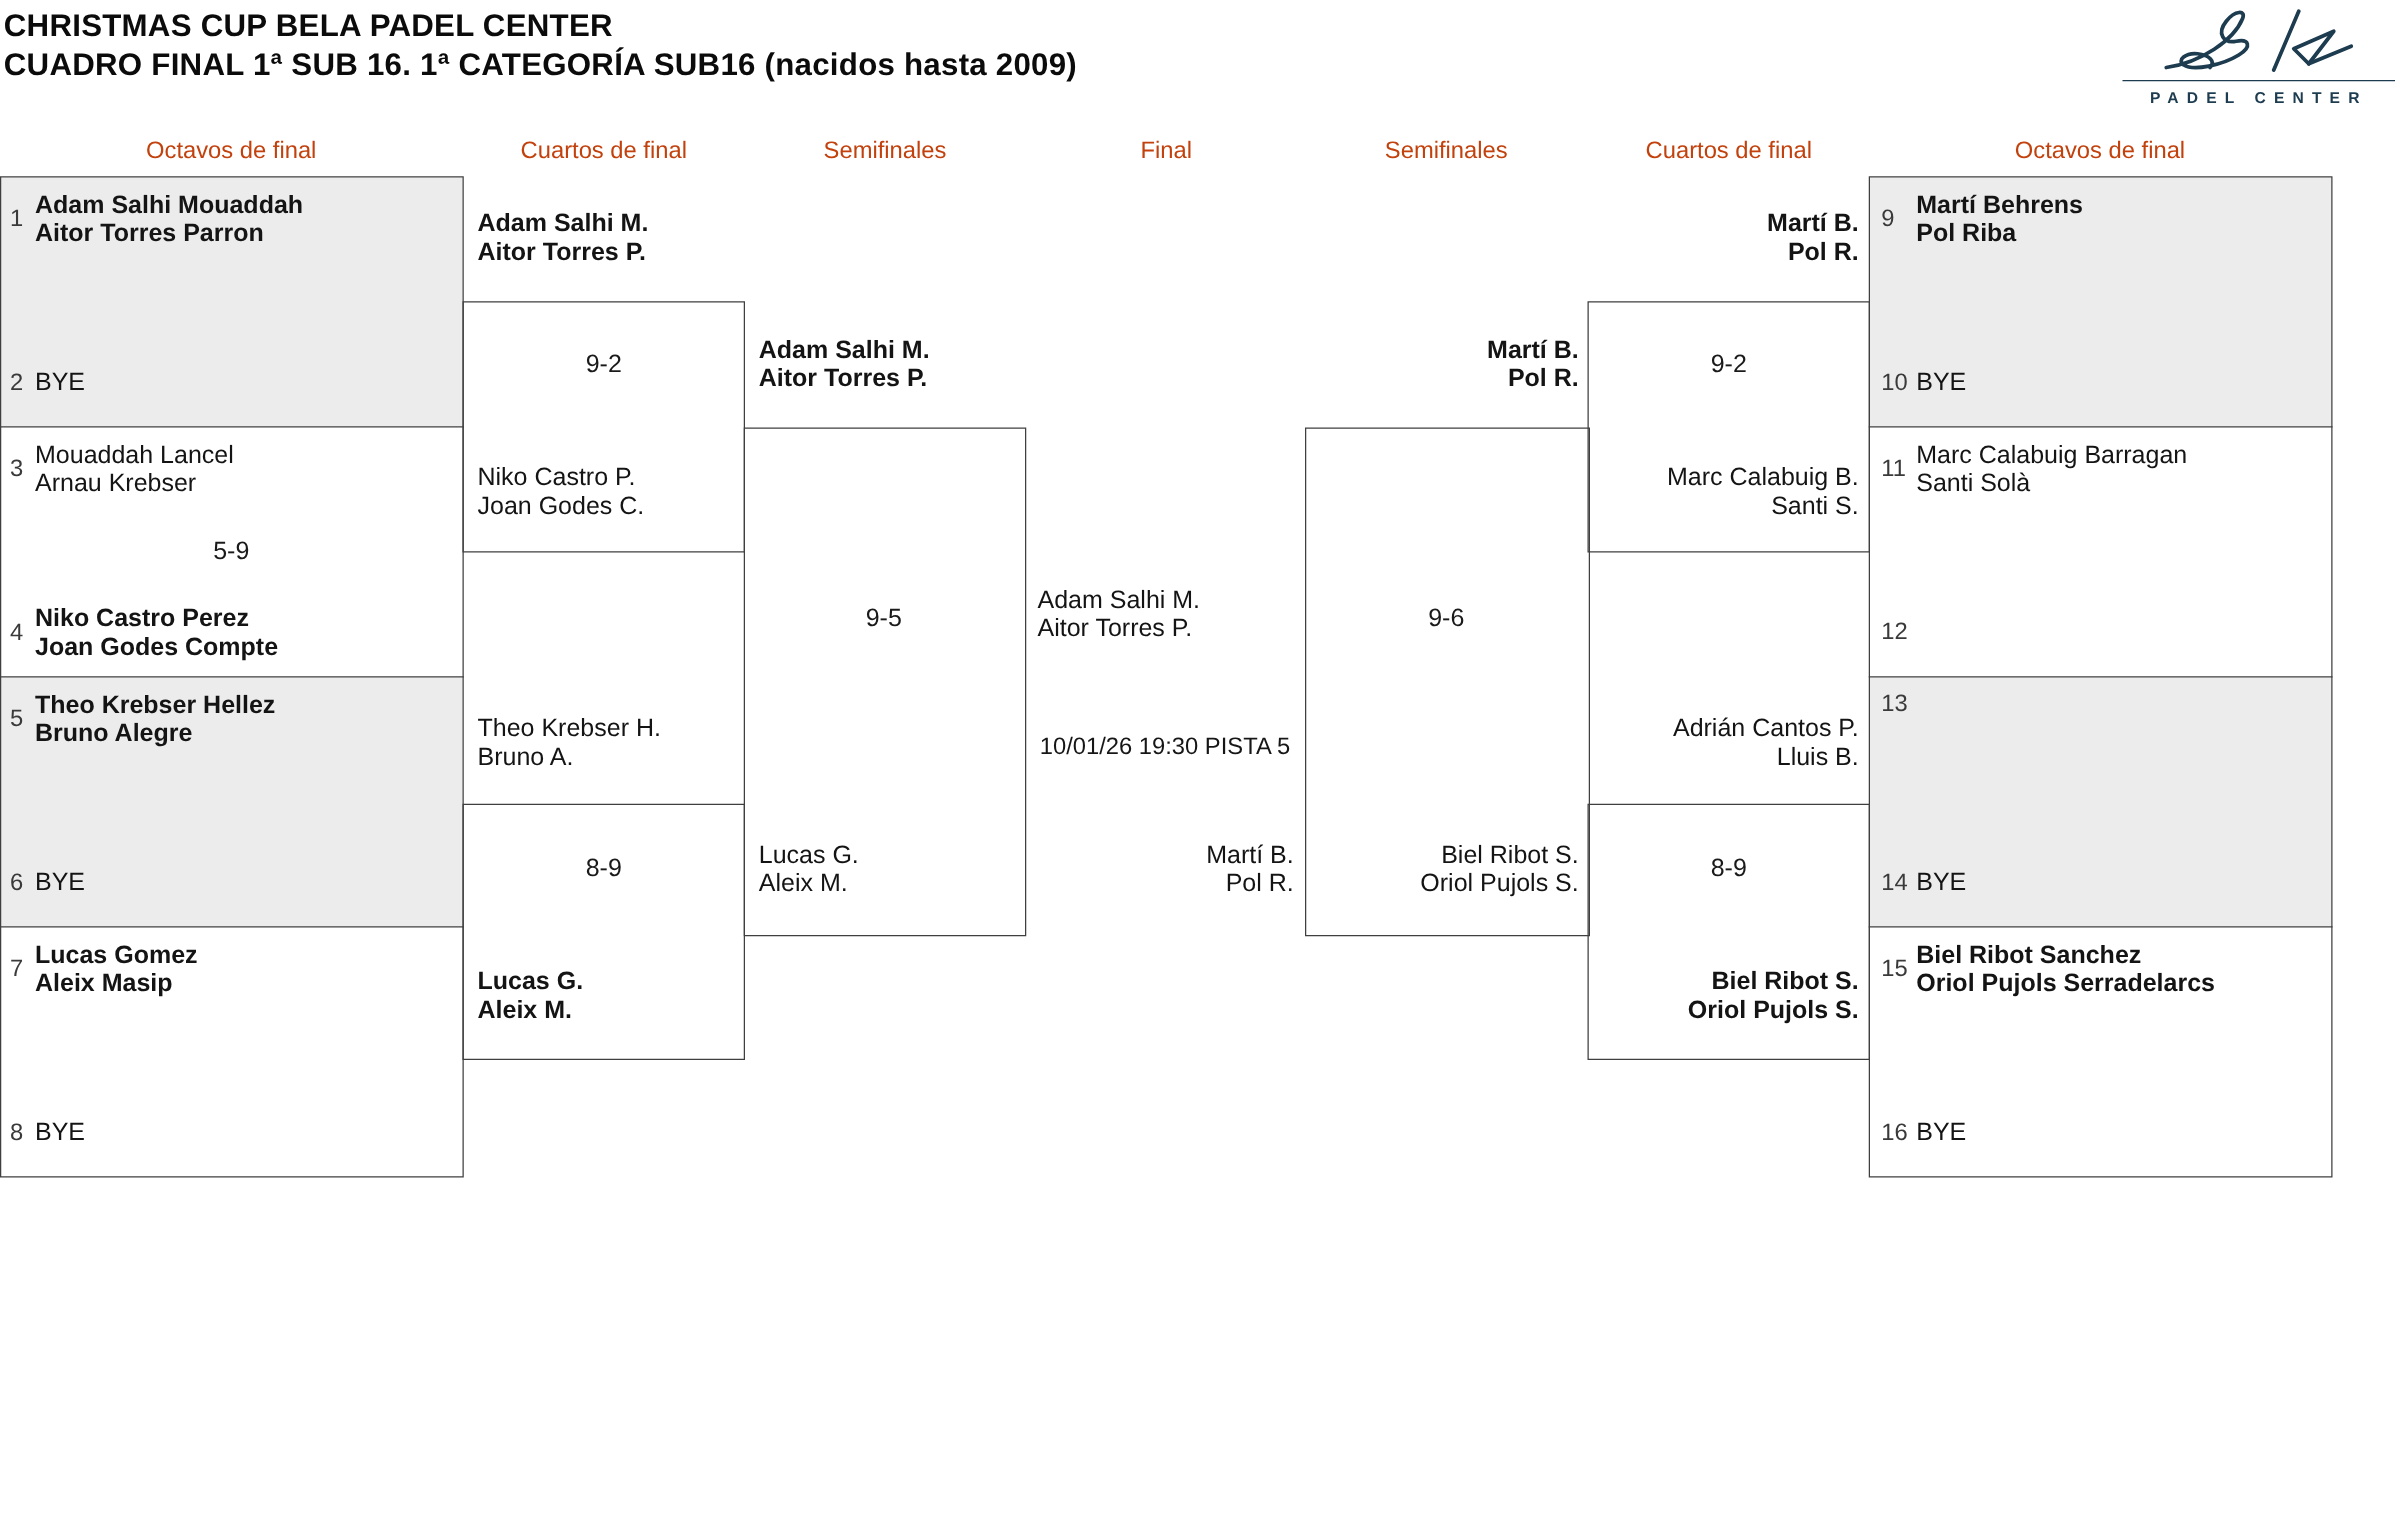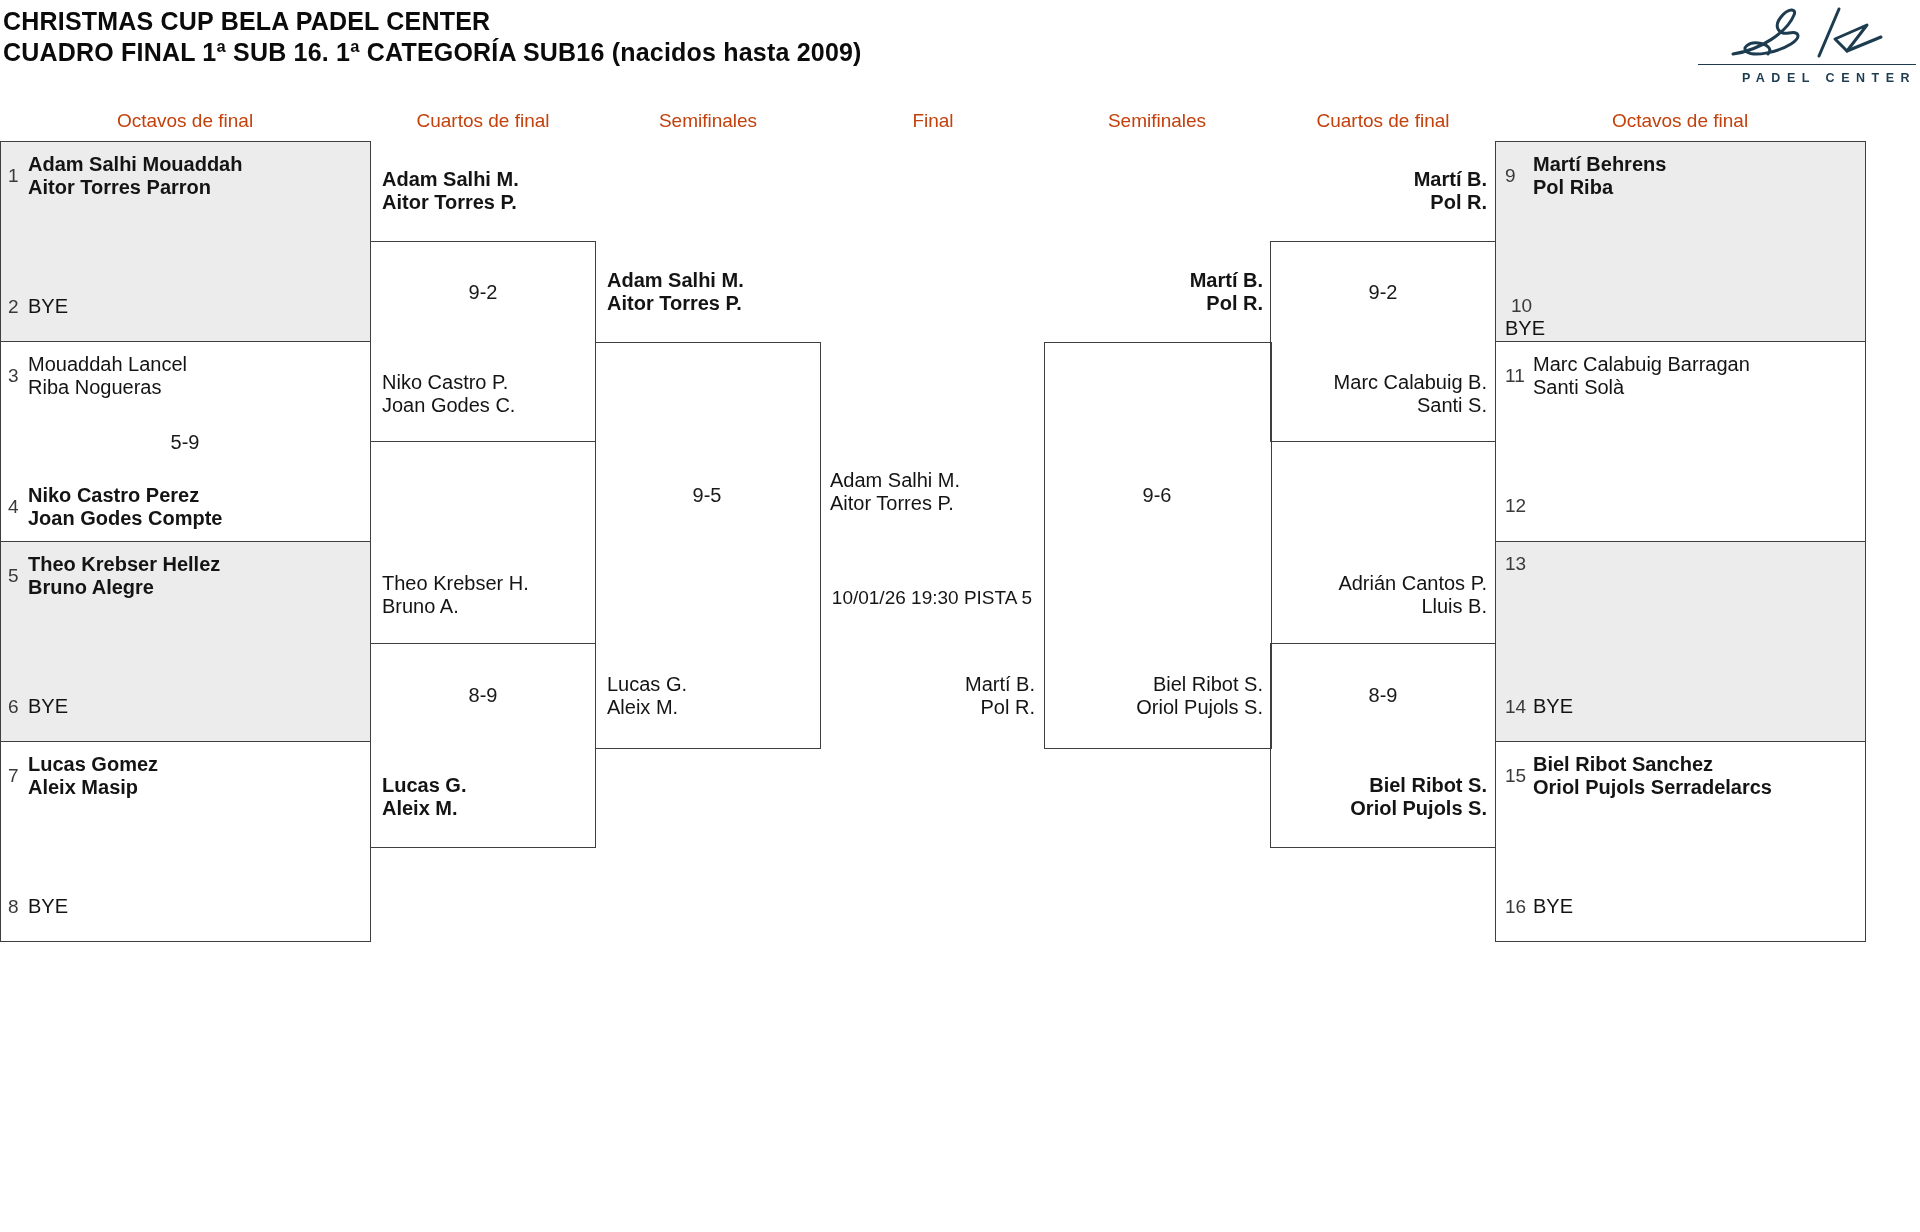--- a/index.html
+++ b/index.html
@@ -32,21 +32,21 @@
   .label.alignr{text-align:right;}
   .score{position:absolute;transform:translate(-50%,-50%);font-size:20px;color:#1a1a1a;}
   .schedule{position:absolute;left:932px;top:587px;transform:translateX(-50%);
     font-size:19px;white-space:nowrap;color:#161616;}
   .final-label-top{position:absolute;left:830px;top:469px;}
   .final-label-bottom{position:absolute;right:885px;top:673px;text-align:right;}
   .logo{position:absolute;left:1698px;top:4px;width:218px;}
   .logo svg{display:block;margin:0 auto;}
   .logo .rule{border-top:1.5px solid var(--logo);margin-top:2px;}
   .logo .brand{font-size:12.5px;letter-spacing:6.5px;color:var(--logo);
-    margin-top:6px;text-align:right;font-weight:bold;white-space:nowrap;}
+    margin-top:6px;text-align:center;font-weight:bold;white-space:nowrap;}
 </style>
 </head>
 <body>
 
 <div id="canvas">
 
   <div class="title-line" style="top:6px">CHRISTMAS CUP BELA PADEL CENTER</div>
   <div class="title-line" style="top:37px">CUADRO FINAL 1ª SUB 16. 1ª CATEGORÍA SUB16 (nacidos hasta 2009)</div>
 
   <div class="logo">
@@ -102,21 +102,21 @@
       <div class="team" style="left: 8px; top: 295px;">
         <div class="num" style="width: 20px;">2</div>
         <div class="names">
           <div>BYE</div>
         </div>
       </div>
       <div class="team" style="left: 8px; top: 353px;">
         <div class="num" style="width: 20px;">3</div>
         <div class="names">
           <div>Mouaddah Lancel</div>
-          <div>Riba Nogueras</div>
+          <div>Arnau Krebser</div>
         </div>
       </div>
       <div class="team bold" style="left: 8px; top: 484px;">
         <div class="num" style="width: 20px;">4</div>
         <div class="names">
           <div>Niko Castro Perez</div>
           <div>Joan Godes Compte</div>
         </div>
       </div>
       <div class="team bold" style="left: 8px; top: 553px;">
@@ -145,21 +145,21 @@
           <div>BYE</div>
         </div>
       </div>
       <div class="team bold" style="left: 1505px; top: 153px;">
         <div class="num" style="width: 28px;">9</div>
         <div class="names">
           <div>Martí Behrens</div>
           <div>Pol Riba</div>
         </div>
       </div>
-      <div class="team" style="left: 1505px; top: 295px; flex-direction: column;">
+      <div class="team" style="left: 1505px; top: 295px;">
         <div class="num" style="width: 28px;">10</div>
         <div class="names">
           <div>BYE</div>
         </div>
       </div>
       <div class="team" style="left: 1505px; top: 353px;">
         <div class="num" style="width: 28px;">11</div>
         <div class="names">
           <div>Marc Calabuig Barragan</div>
           <div>Santi Solà</div>

